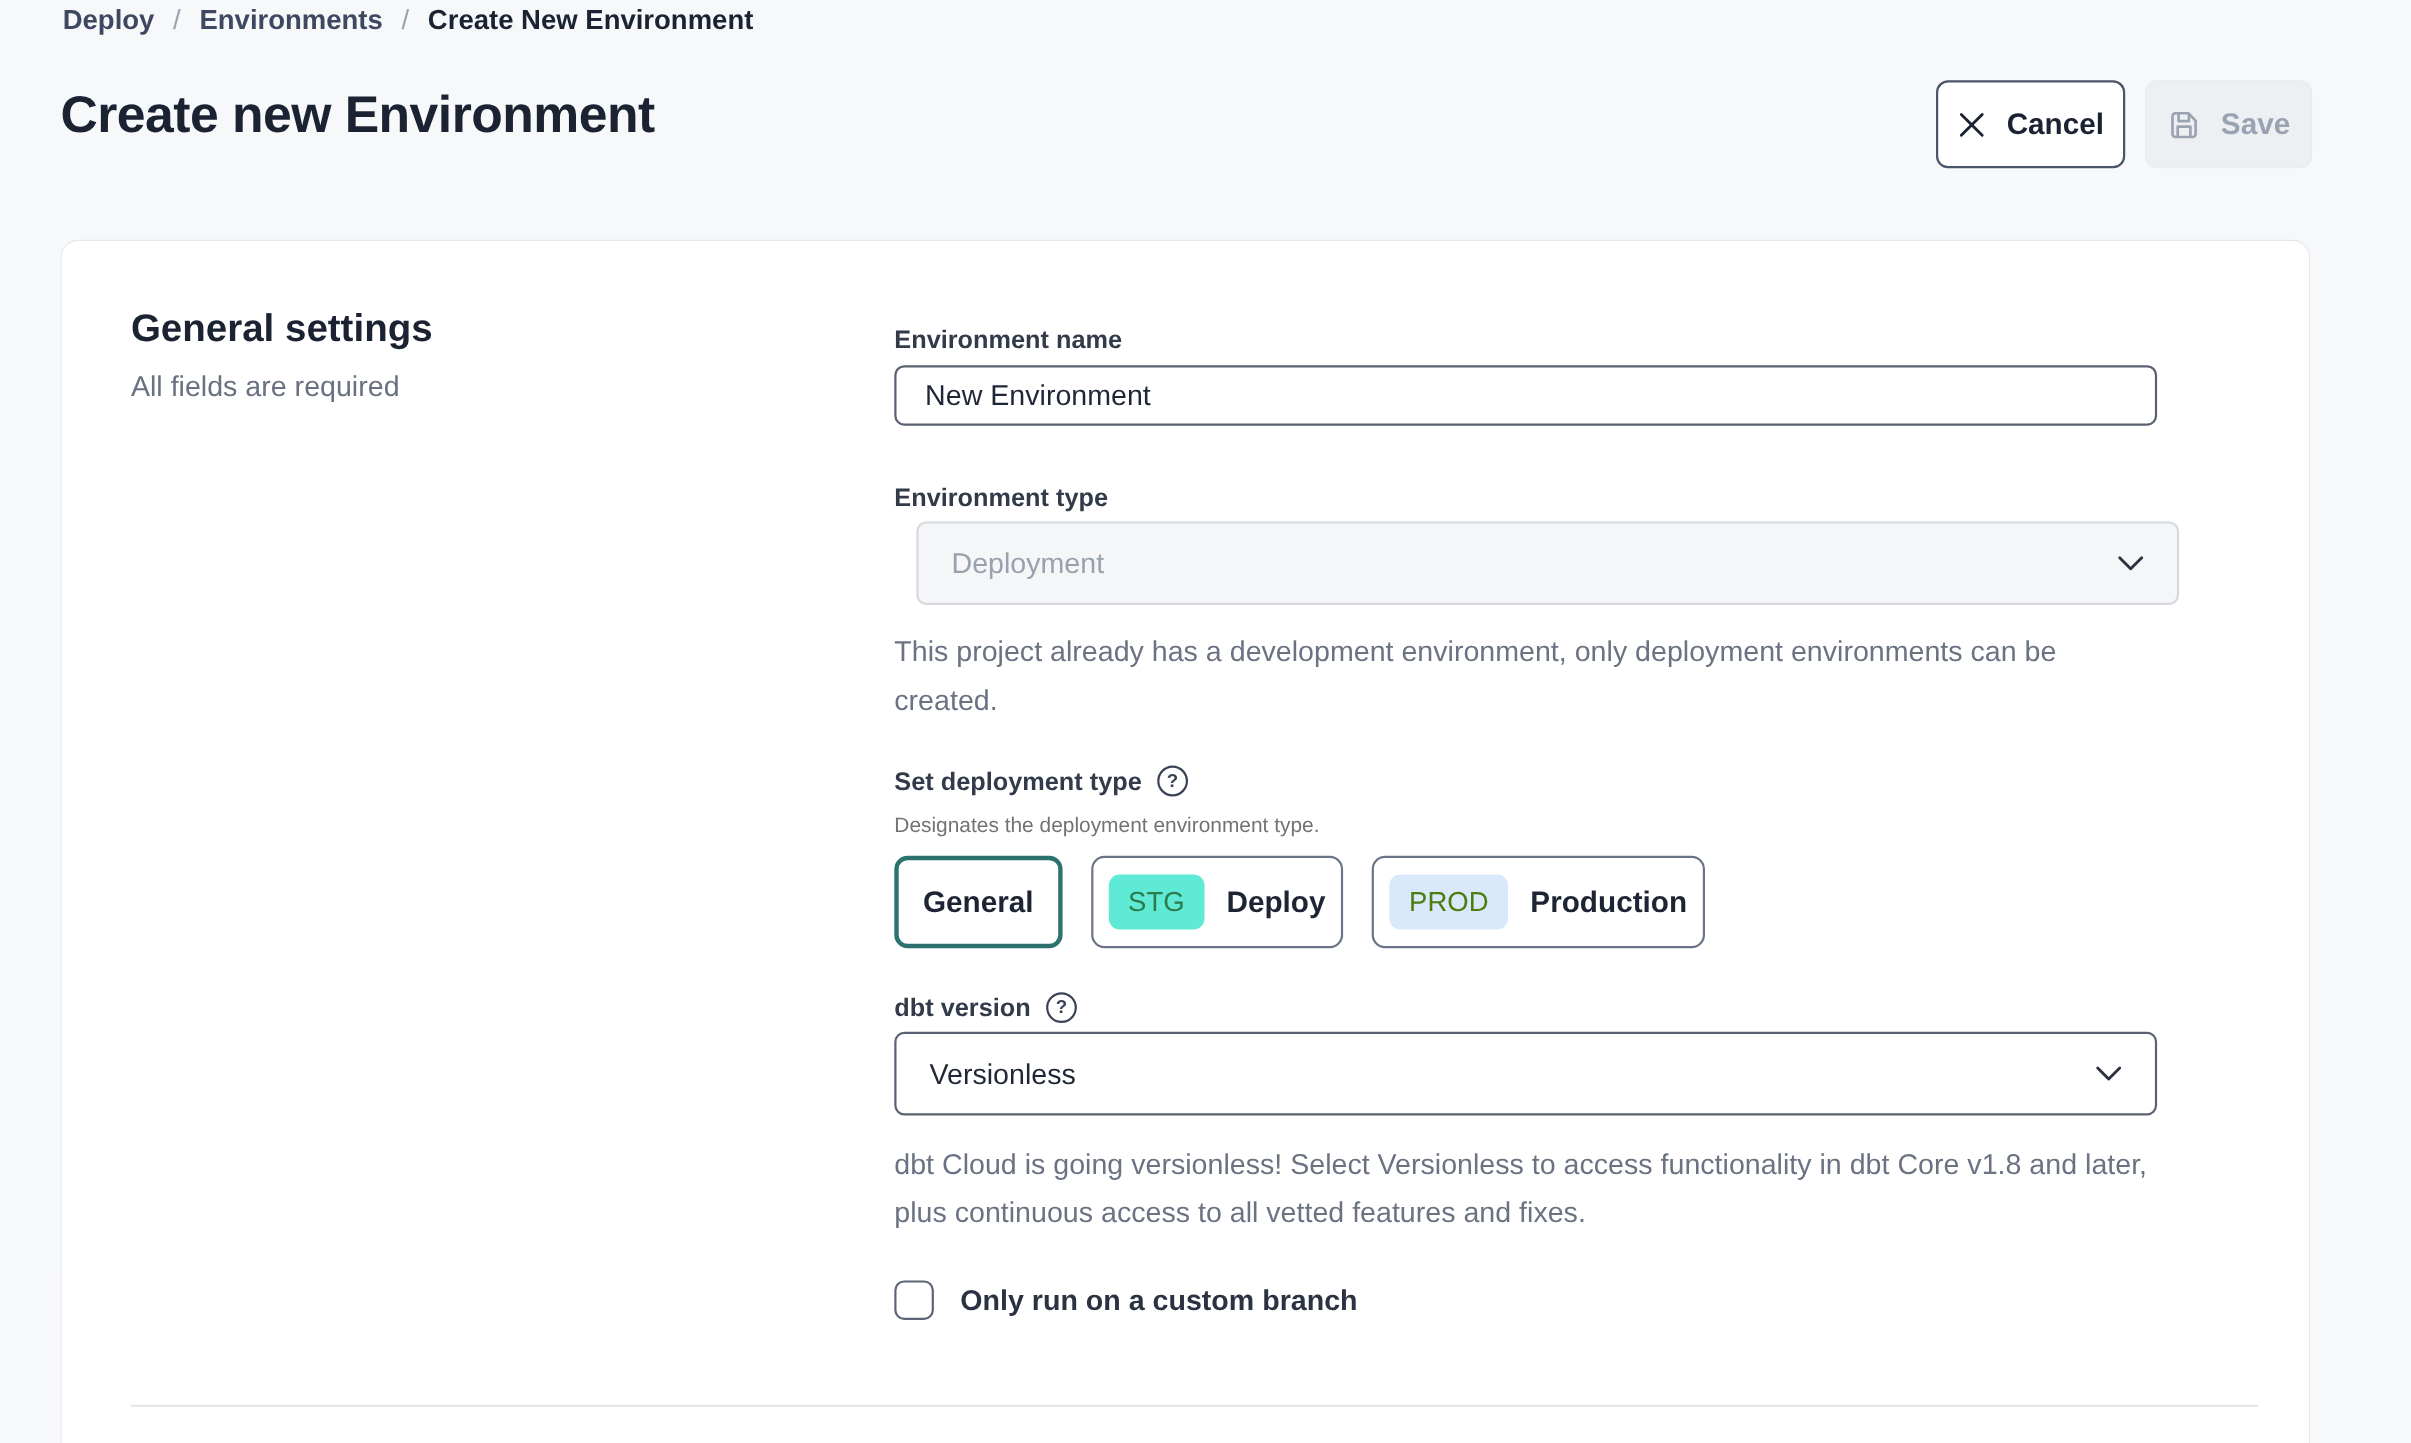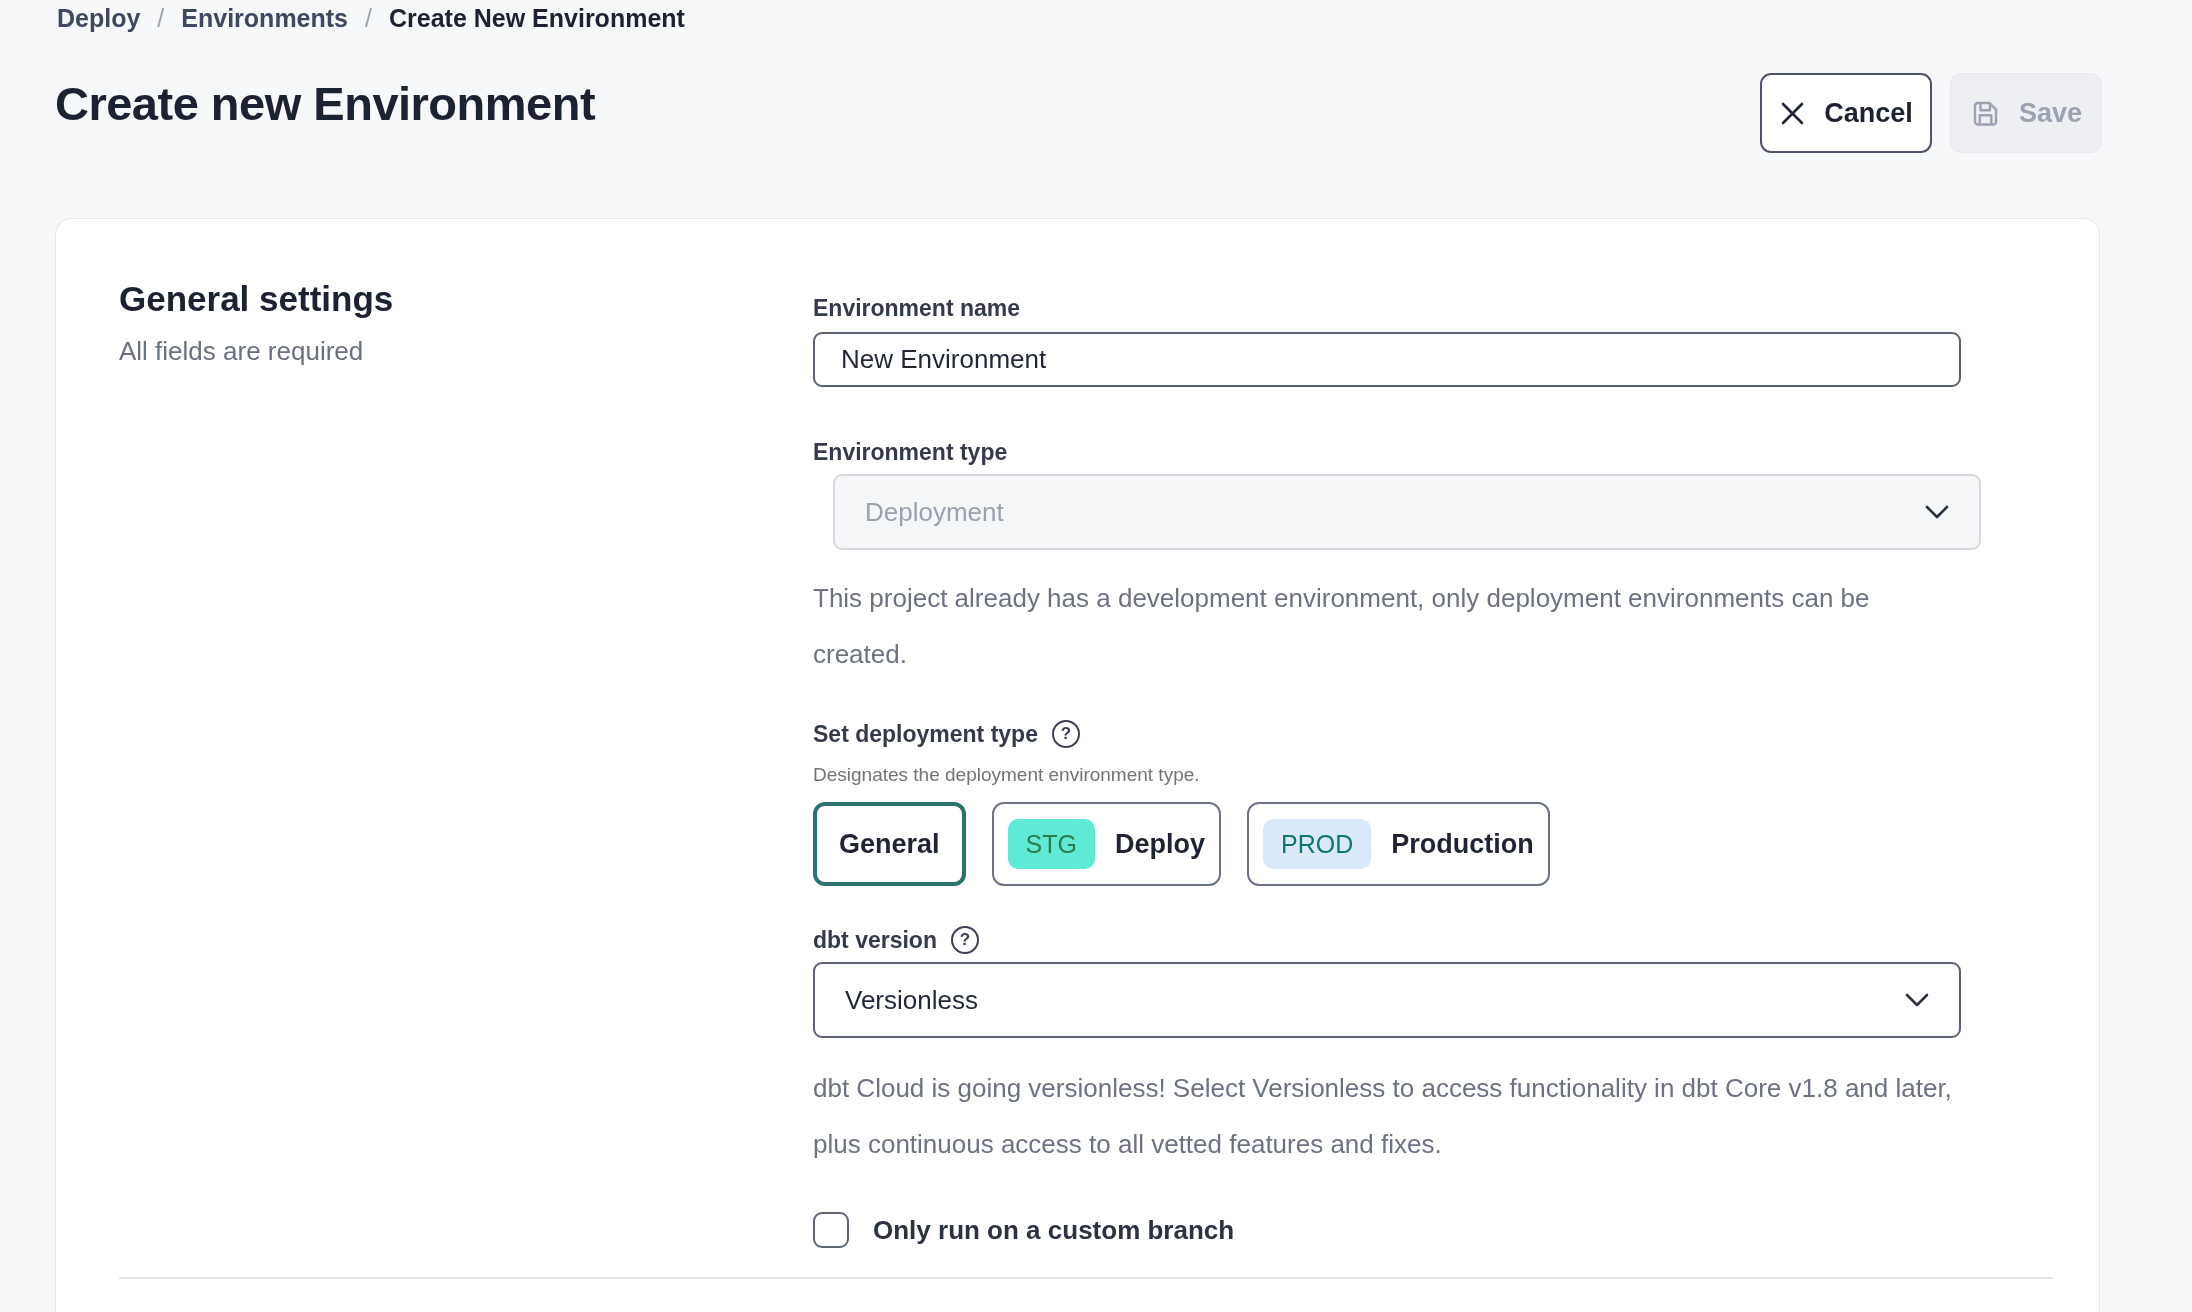--- a/index.html
+++ b/index.html
@@ -91,21 +91,21 @@
   }
   .select-disabled {
     background:#f5f6f8; border:2px solid #d6dade; color:#99a1ae; cursor:default;margin-left:20px;
   }
   .select-enabled {
     background:#ffffff; border:2px solid #596172; color:#1f2636;
   }
   .select svg { display:block; flex:none; }
 
   .helper {
-    margin-top:20px; font-size:26px; line-height:56px; color:#6b7383;
+    margin-top:20px; font-size:26px; line-height:44px; color:#6b7383;
   }
 
   .mt-lbl2 { margin-top:52px; }
   .mt-lbl3 { margin-top:38px; }
   .mt-desc { margin-top:16px; font-size:19px; color:#737373; }
   .mt-lbl4 { margin-top:40px; }
   .mt-help2 { margin-top:22px; }
 
   .type-row { margin-top:16px; display:flex; gap:26px; }
   .type-btn {
@@ -114,21 +114,21 @@
     padding:0 14px; border:2px solid #6b7486;
     font-size:27px; font-weight:700; color:#1d2433; cursor:pointer;
   }
   .type-btn.selected { border:4px solid #2c7370; padding:0 22px; }
   .type-badge {
     height:50px; padding:0 18px; border-radius:10px;
     display:inline-flex; align-items:center; justify-content:center;
     font-size:25px; font-weight:400;
   }
   .badge-stg  { background:#5eead4; color:#2d7a4d; }
-  .badge-prod { background:#d9e9fb; color:#0f766e; }
+  .badge-prod { background:#d9e9fb; color:#4d7c0f; }
 
   .checkbox-row { margin-top:40px; display:flex; align-items:center; gap:24px; }
   .checkbox {
     width:36px; height:36px; border:2px solid #5c6476; border-radius:9px;
     background:#ffffff; cursor:pointer; flex:none;
   }
   .checkbox-label { font-size:26px; font-weight:700; color:#2b3242; }
 </style>
 </head>
 <body>

